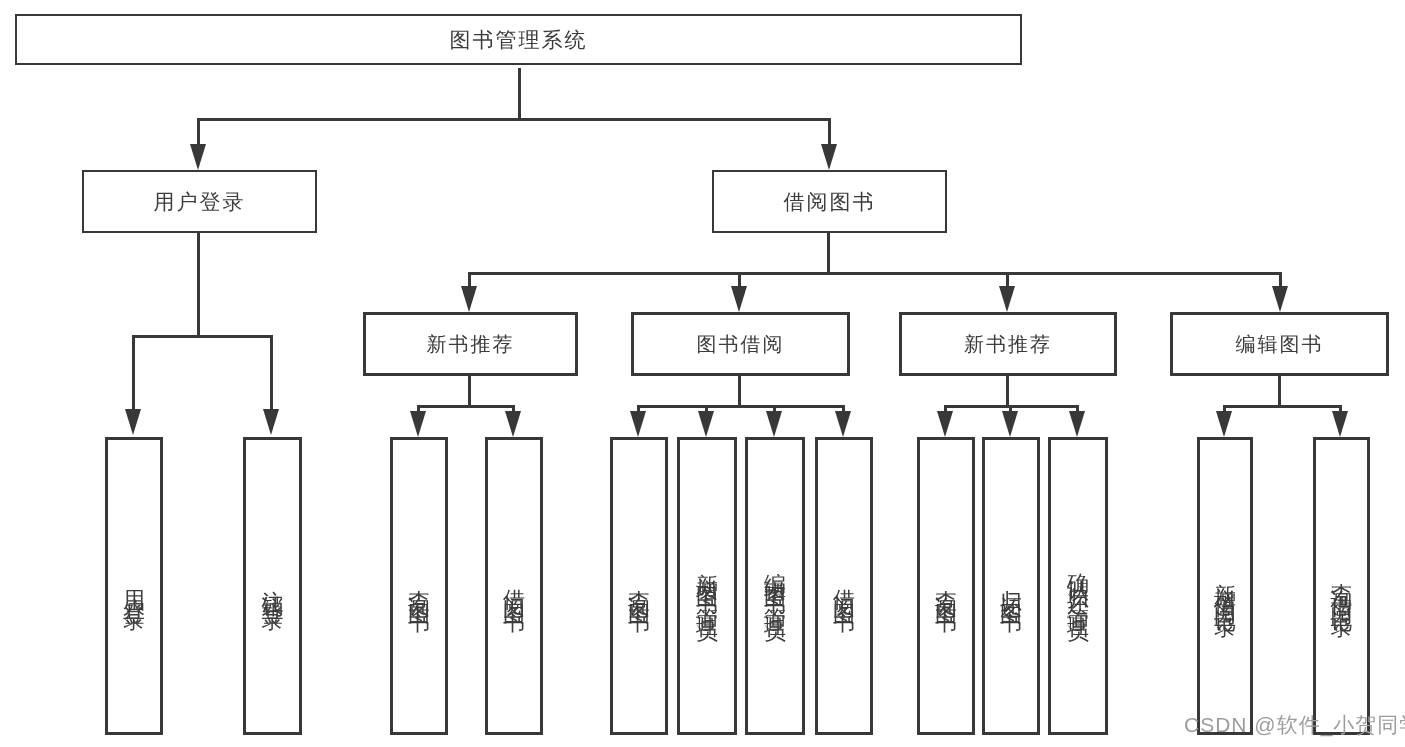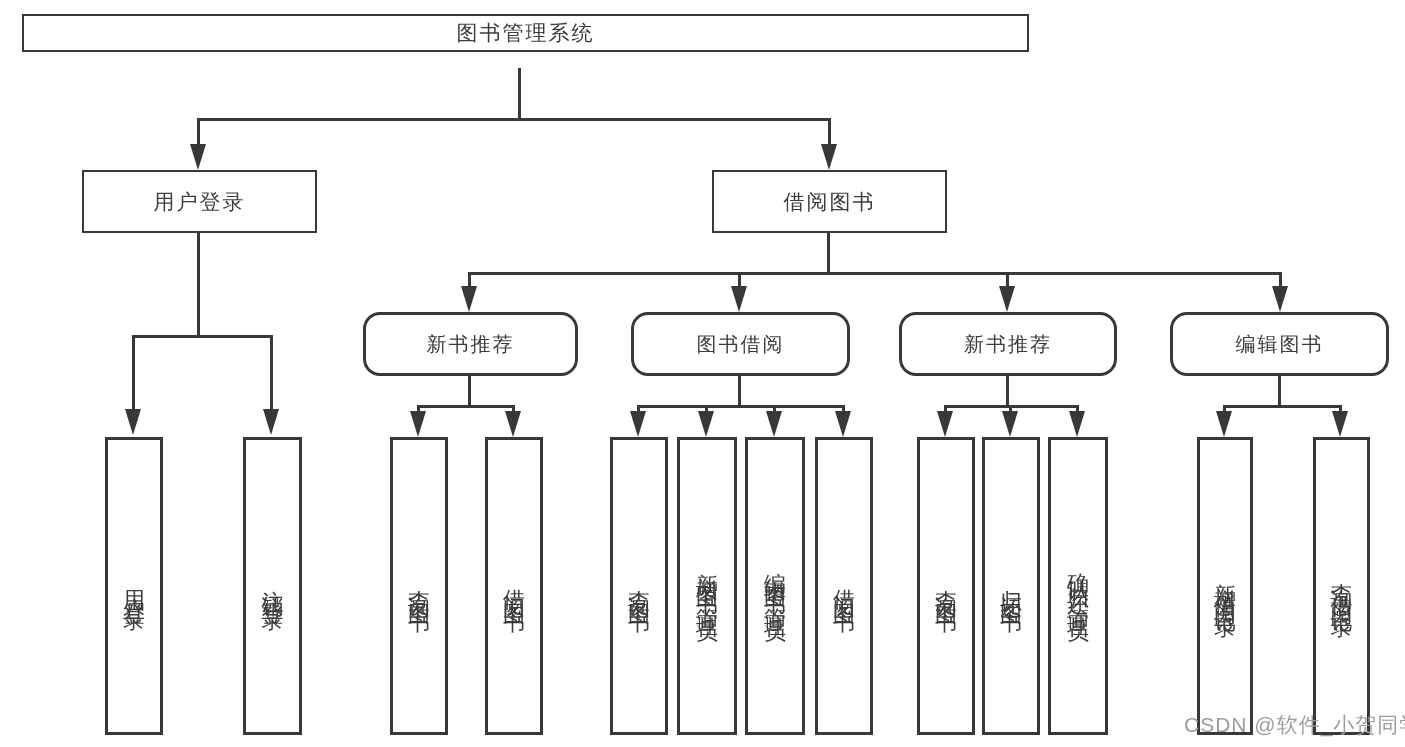--- a/index.html
+++ b/index.html
@@ -19,21 +19,21 @@
     border: 2px solid #383838;
     display: flex;
     align-items: center;
     justify-content: center;
     font-size: 21px;
     letter-spacing: 2px;
     color: #3c3c3c;
     z-index: 2;
     white-space: nowrap;
   }
-  .lvl3 { border-width: 3px; font-size: 20px; border-radius: 17px; }
+  .lvl3 { border-width: 3px; font-size: 20px; }
   .leaf {
     border-width: 3px;
     writing-mode: vertical-rl;
     text-orientation: mixed;
     font-size: 22px;
     letter-spacing: 7px;
     line-height: 1;
     white-space: normal;
   }
   .line {
@@ -59,21 +59,21 @@
     letter-spacing: 1px;
     z-index: 4;
     white-space: nowrap;
   }
 </style>
 </head>
 <body>
 
 <div id="canvas">
 
-  <div class="box" style="left:22px; top:14px; width:1007px; height:38px;">图书管理系统</div>
+  <div class="box" style="left:15px; top:14px; width:1007px; height:51px;">图书管理系统</div>
 
   <div class="line" style="left:518px; top:68px; width:3px; height:52px;"></div>
   <div class="line" style="left:197px; top:118px; width:634px; height:3px;"></div>
   <div class="line" style="left:197px; top:118px; width:3px; height:32px;"></div>
   <div class="arrowhead" style="left:190px; top:144px;"></div>
   <div class="line" style="left:828px; top:118px; width:3px; height:32px;"></div>
   <div class="arrowhead" style="left:821px; top:144px;"></div>
 
   <div class="box" style="left:82px; top:170px; width:235px; height:63px;">用户登录</div>
   <div class="box" style="left:712px; top:170px; width:235px; height:63px;">借阅图书</div>

